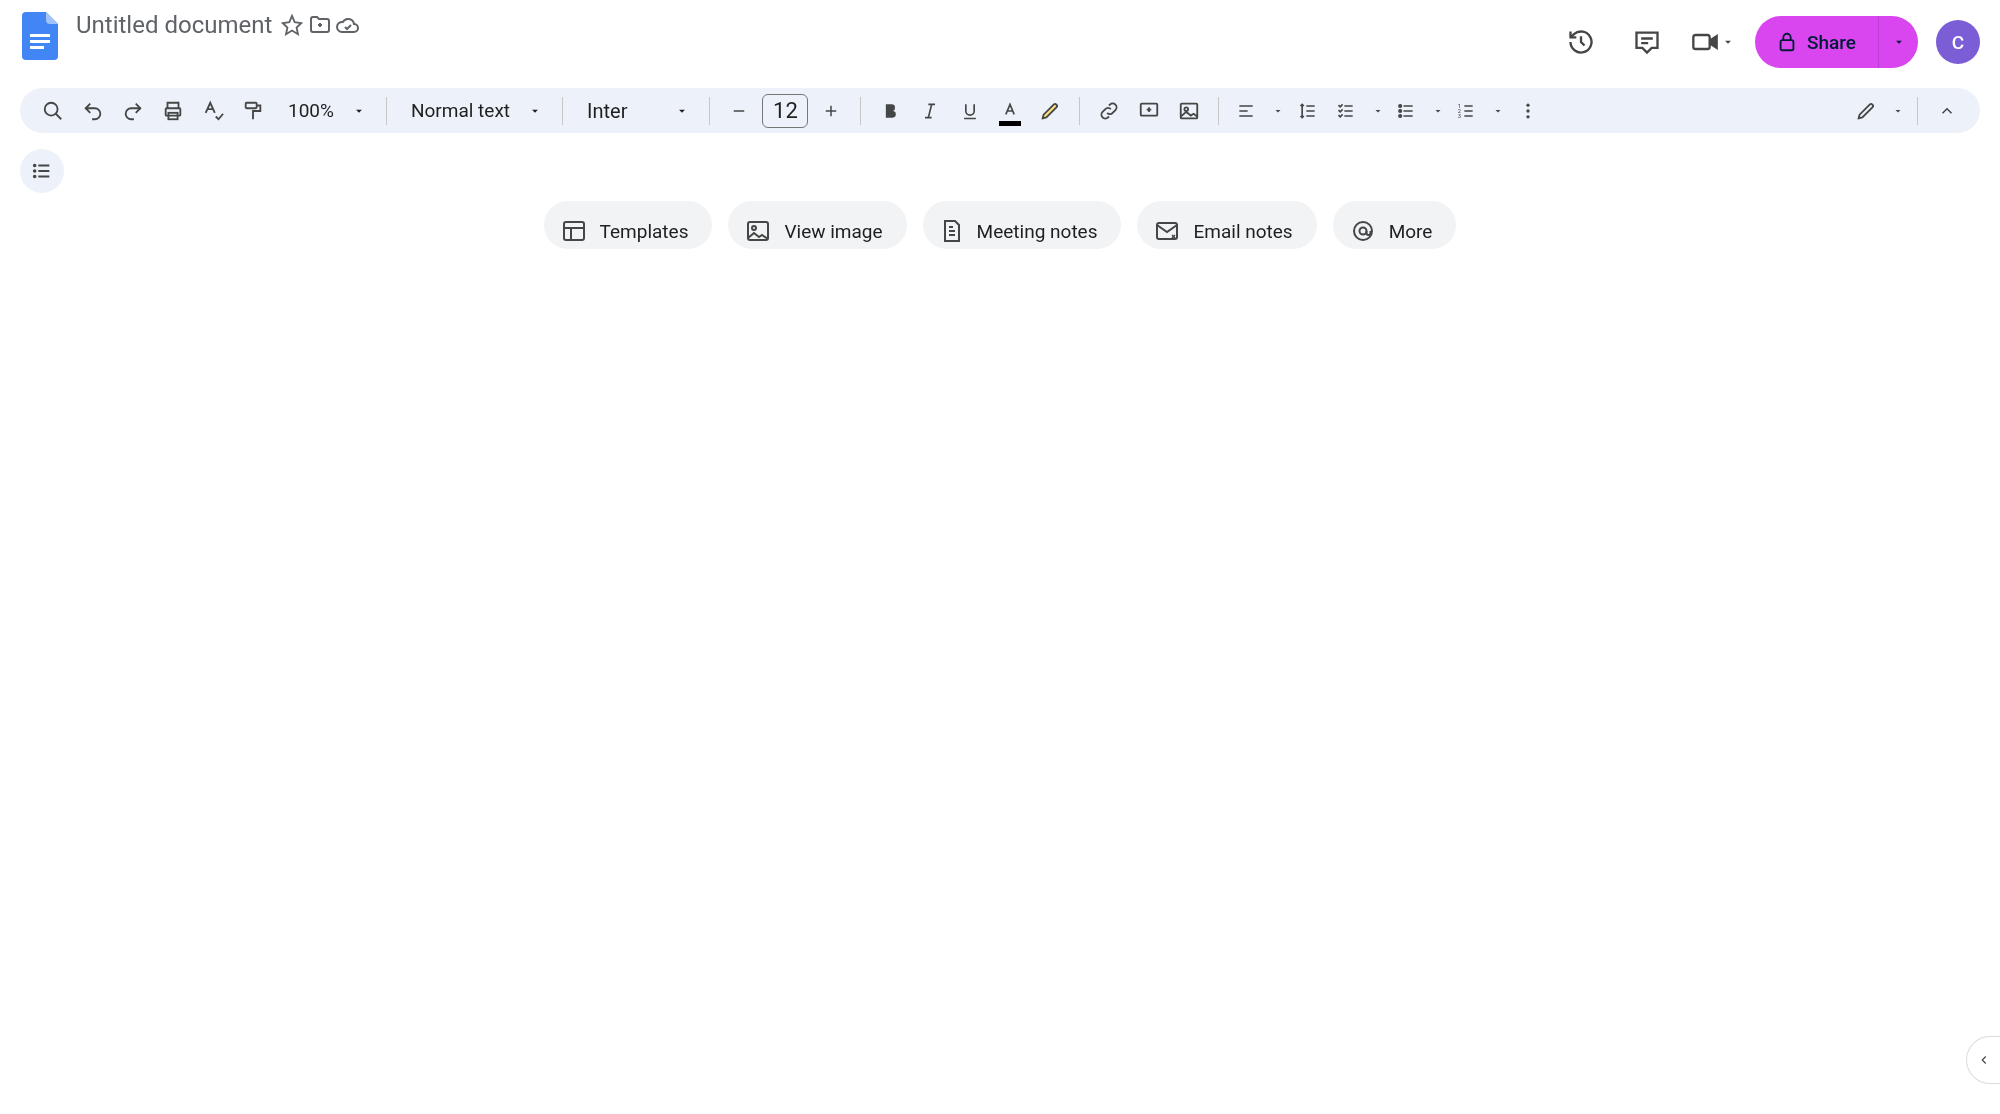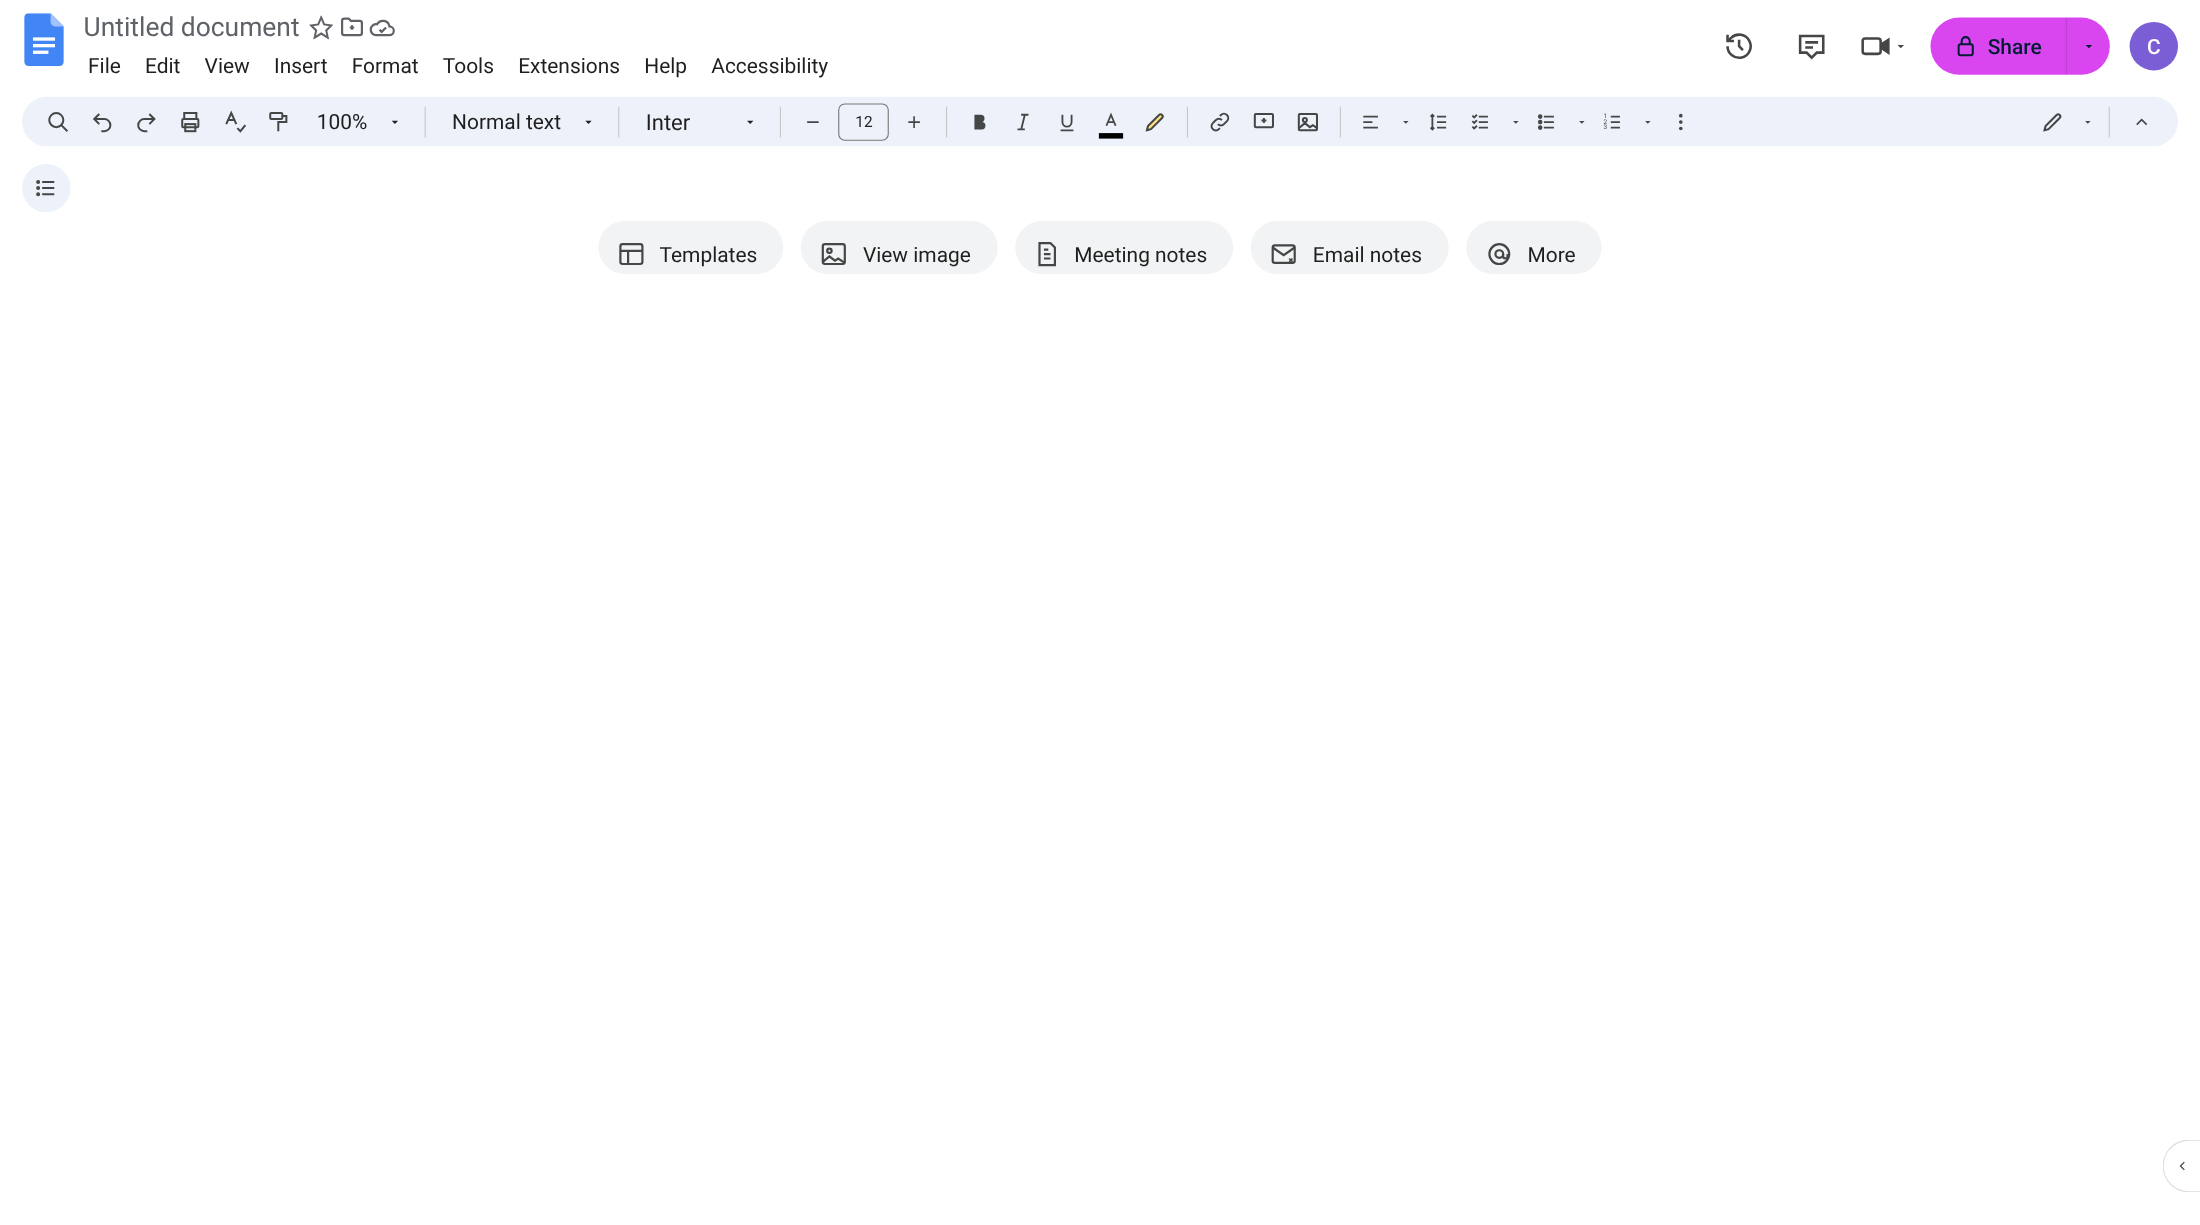--- a/index.html
+++ b/index.html
@@ -26,21 +26,21 @@
 
 .toolbar-wrap { padding:4px 20px 0 20px; }
 .toolbar { background:#edf2fa; border-radius:40px; height:45px; display:flex; align-items:center; padding:0 14px; gap:2px; }
 .tbtn { min-width:38px; height:38px; display:flex; align-items:center; justify-content:center; border-radius:6px; color:#444746; position:relative; }
 .tbtn.wdrop { padding-right:4px; }
 .tdrop { min-width:18px; display:flex; align-items:center; justify-content:center; color:#444746; }
 .sep { width:1px; height:28px; background:#c7c7c7; margin:0 8px; }
 .style-sel { display:flex; align-items:center; gap:18px; padding:0 10px 0 14px; font-size:19px; color:#1f1f1f; }
 .font-sel { display:flex; align-items:center; gap:48px; padding:0 10px 0 14px; font-size:20px; color:#1f1f1f; }
 .fontsize { display:flex; align-items:center; gap:4px; }
-.fontsize input { width:46px; height:34px; border:1px solid #747775; border-radius:6px; background:transparent; text-align:center; font-size:14px; color:#1f1f1f; }
+.fontsize input { width:46px; height:34px; border:1px solid #747775; border-radius:6px; background:transparent; text-align:center; font-size:22px; color:#1f1f1f; }
 .textcolor-bar { position:absolute; bottom:4px; left:8px; right:8px; height:5px; background:#000; }
 .highlight-icon { color:#444746; }
 .spacer { flex:1; }
 .collapse-btn { width:38px; height:38px; display:flex; align-items:center; justify-content:center; color:#444746; }
 
 
 .doc-area { position:relative; padding-top:28px; }
 .outline-toggle { position:absolute; left:20px; top:16px; width:44px; height:44px; border-radius:50%; background:#edf2fa; display:flex; align-items:center; justify-content:center; color:#444746; }
 .suggest-row { display:flex; justify-content:center; gap:16px; margin-top:40px; }
 .chip { display:flex; align-items:center; gap:14px; background:#f1f3f4; border-radius:30px; height:48px; padding:12px 24px 0 18px; font-size:19px; color:#1f1f1f; }
@@ -75,31 +75,20 @@
             <path d="M12 10v4m-2-2h4"></path>
           </svg>
         </span>
       <span class="icon-btn">
           <svg width="26" height="20" viewBox="0 0 26 20" fill="none" stroke="currentColor" stroke-width="2">
             <path d="M7 17a5 5 0 1 1 .8-9.94A6 6 0 0 1 19 9a4 4 0 0 1 0 8H7z"></path>
             <path d="M10 12l2 2 4-4"></path>
           </svg>
         </span>
     </div>
-    <div class="menu-row">
-      <span class="menu-item">File</span>
-      <span class="menu-item">Edit</span>
-      <span class="menu-item">View</span>
-      <span class="menu-item">Insert</span>
-      <span class="menu-item">Format</span>
-      <span class="menu-item">Tools</span>
-      <span class="menu-item">Extensions</span>
-      <span class="menu-item">Help</span>
-      <span class="menu-item">Accessibility</span>
-    </div>
   </div>
   <div class="header-right">
     <span class="big-icon">
         <svg width="28" height="28" viewBox="0 0 24 24" fill="none" stroke="currentColor" stroke-width="2">
           <path d="M3 12a9 9 0 1 0 3-6.7L3 8"></path>
           <path d="M3 3v5h5"></path>
           <path d="M12 7v5l3 3"></path>
         </svg>
       </span>
     <span class="big-icon">

